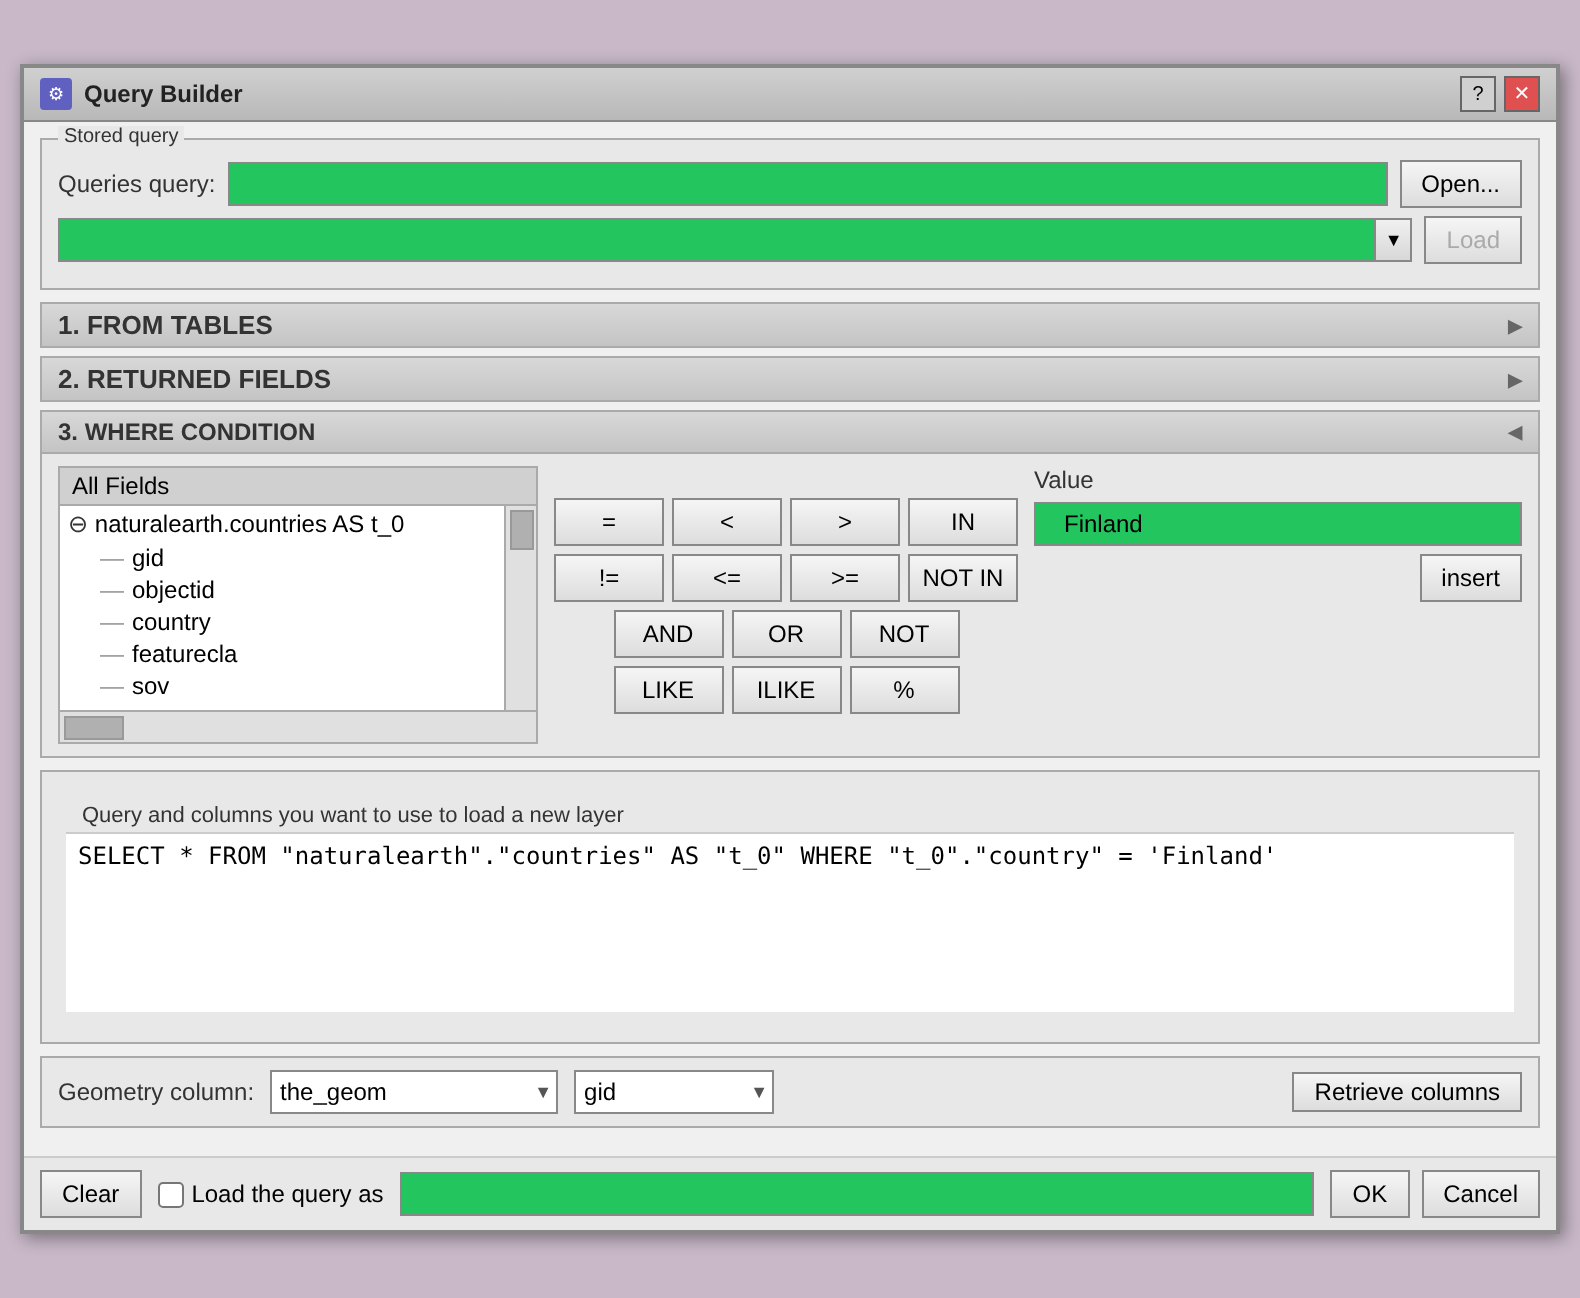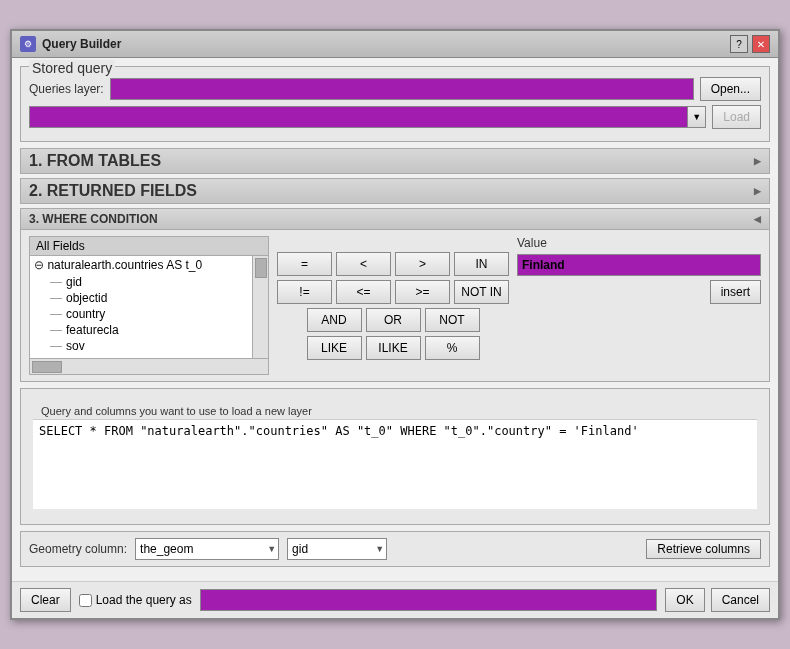--- a/index.html
+++ b/index.html
@@ -69,21 +69,21 @@
       padding: 8px;
     }
     .stored-query-group {
       border: 1px solid #aaa;
       background: #e8e8e8;
       margin-bottom: 6px;
       padding: 10px 8px 8px 8px;
       position: relative;
     }
     .stored-query-legend {
-      font-size: 14px;
+      font-size: 10px;
       color: #333;
       position: absolute;
       top: -7px;
       left: 8px;
       background: #e8e8e8;
       padding: 0 3px;
     }
 
     .row {
       display: flex;
@@ -93,25 +93,24 @@
     }
 
     .label {
       font-size: 12px;
       color: #333;
       white-space: nowrap;
     }
 
     input[type="text"] {
       border: 1px solid #888;
-      background: #a21caf;
-      padding: 2px 4px;
+      background: #22c55e;
+      padding: 2px 14px;
       font-size: 12px;
       height: 22px;
-      font-weight: bold;
     }
 
     .queries-file-input {
       flex: 1;
       height: 22px;
     }
 
     .btn {
       border: 1px solid #888;
       background: linear-gradient(to bottom, #f5f5f5, #ddd);
@@ -120,21 +119,21 @@
       cursor: pointer;
       height: 24px;
       white-space: nowrap;
     }
     .btn:disabled { color: #aaa; cursor: default; }
 
     .collapsible-header {
       background: linear-gradient(to bottom, #d8d8d8, #c4c4c4);
       border: 1px solid #aaa;
       padding: 3px 8px;
-      font-size: 16px;
+      font-size: 13px;
       font-weight: bold;
       color: #333;
       margin-bottom: 4px;
       cursor: pointer;
       display: flex;
       align-items: center;
       justify-content: space-between;
     }
     .collapsible-header::after {
       content: '▶';
@@ -371,21 +370,21 @@
       <button class="titlebar-btn">?</button>
       <button class="titlebar-btn close">✕</button>
     </div>
   </div>
 
   <div class="dialog-body">
 
     <div class="stored-query-group">
       <span class="stored-query-legend">Stored query</span>
       <div class="row">
-        <span class="label">Queries layer:</span>
+        <span class="label">Queries query:</span>
         <input type="text" class="queries-file-input" style="">
         <button class="btn">Open...</button>
       </div>
       <div class="row">
         <div class="combo-wrapper" style="flex:1;">
           <input type="text" class="combo-input" style="">
           <div class="combo-btn">▼</div>
         </div>
         <button class="btn" disabled="">Load</button>
       </div>

